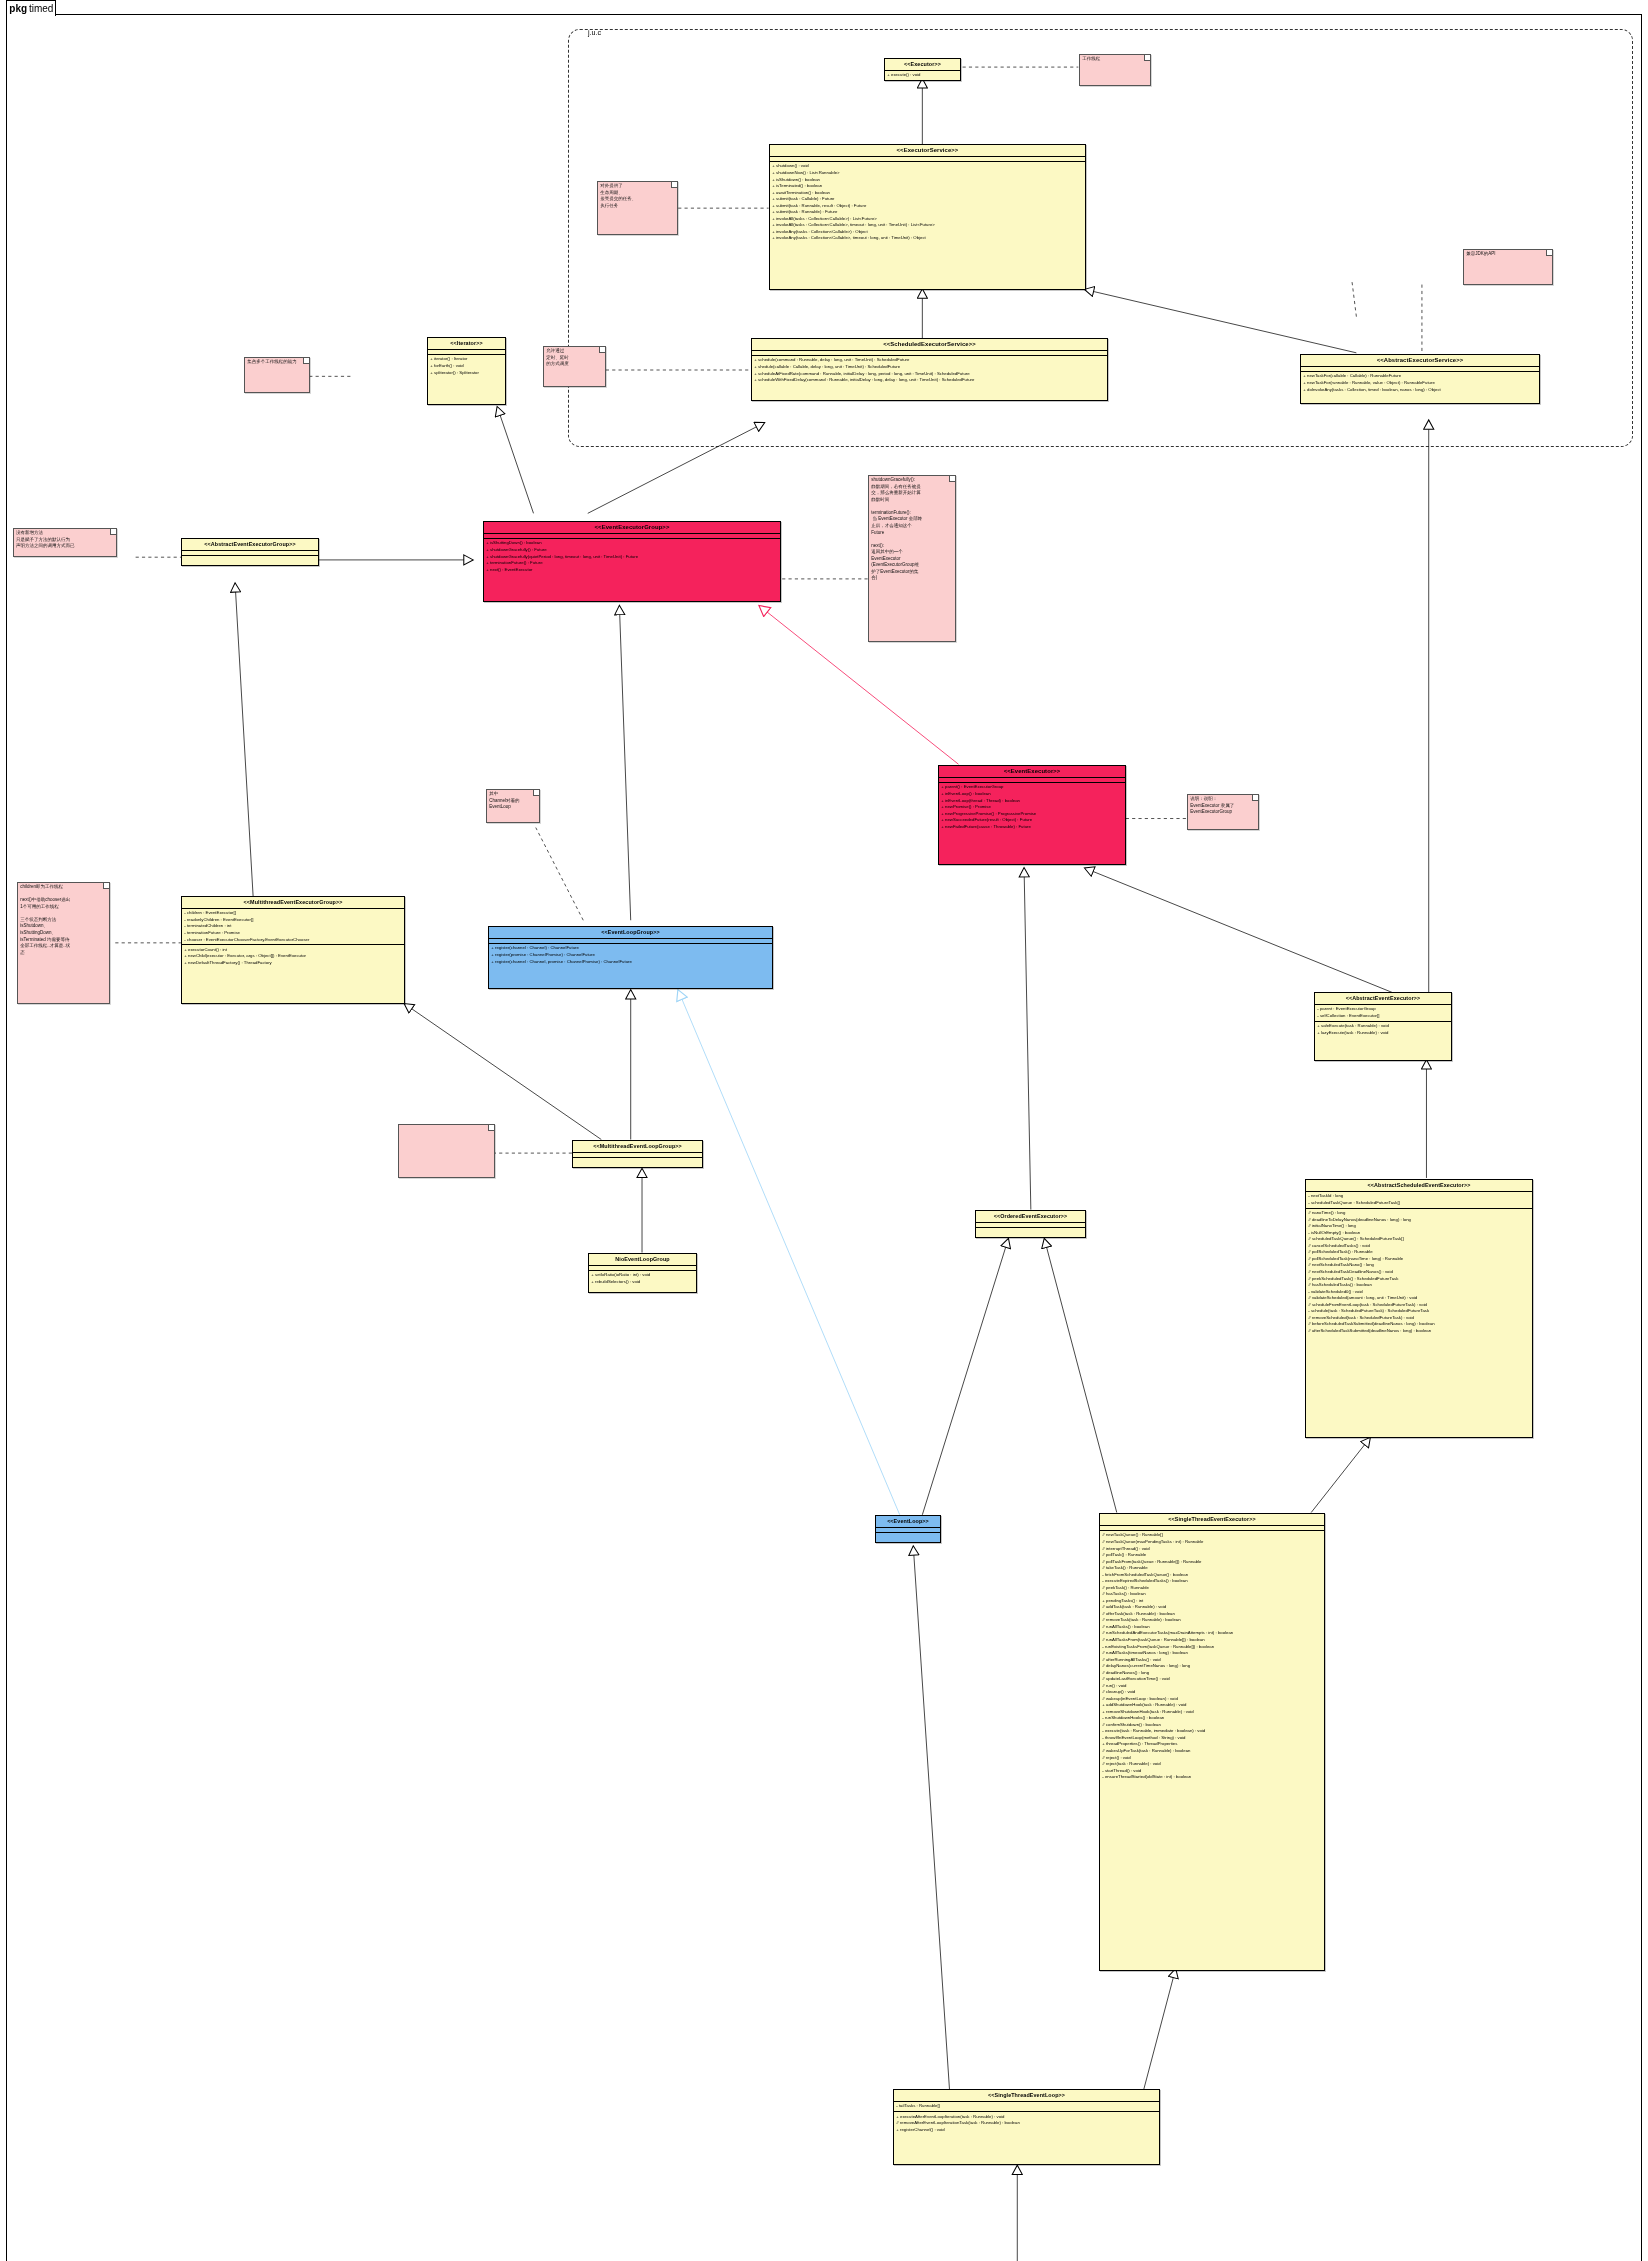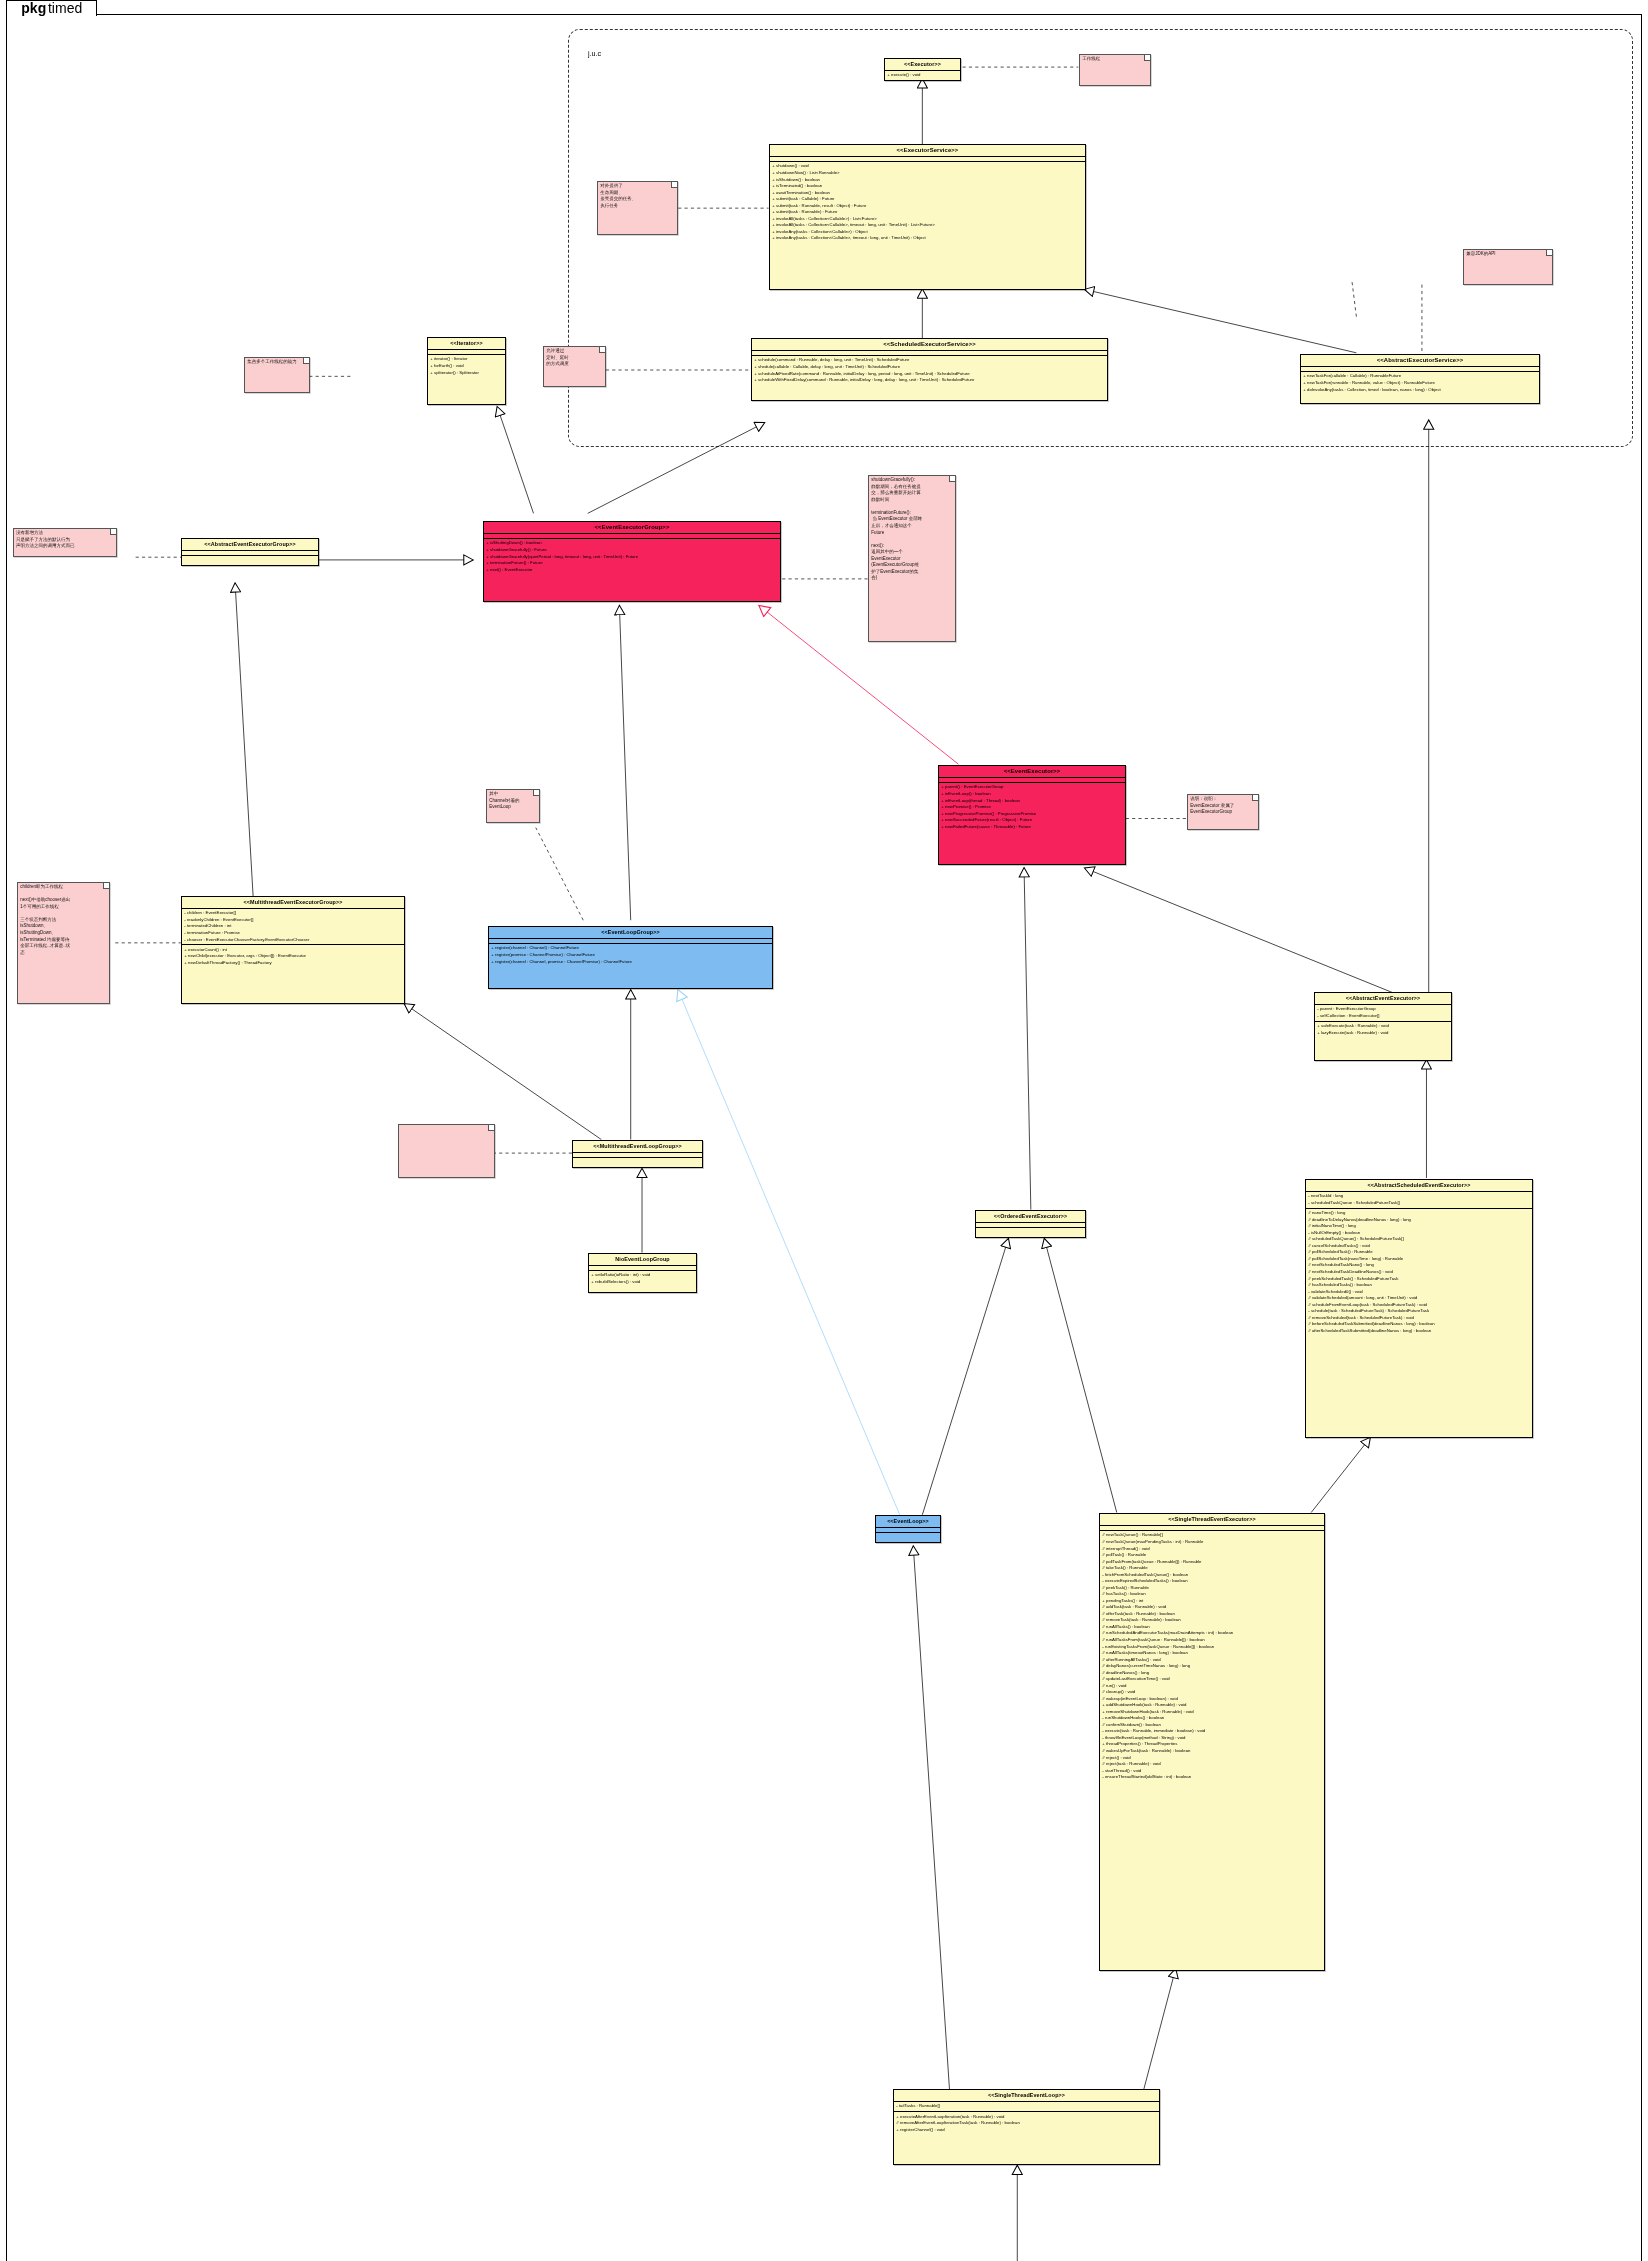--- a/index.html
+++ b/index.html
@@ -2,21 +2,21 @@
 <html style="font-size:7.2px"><head>
 <meta charset="utf-8">
 <style>
   html,body{margin:0;padding:0;background:#ffffff;}
   body{font-family:"Liberation Sans",sans-serif;}
   #canvas{position:relative;width:1648px;height:2733px;background:#fff;overflow:hidden;}
 
   
   .pkg-frame{position:absolute;border:0.9px solid #000;background:transparent;}
   .pkg-tab{position:absolute;border:0.9px solid #000;border-bottom:none;background:#fff;
-    display:flex;align-items:center;padding:0 14px;font-size:14px;white-space:nowrap;}
+    display:flex;align-items:center;padding:0 2px;font-size:10px;white-space:nowrap;}
   .pkg-tab b{font-weight:bold;margin-right:1.8px;}
 
   
   .subpkg{position:absolute;border:0.9px dashed #333;border-radius:11.8px;background:transparent;}
   .subpkg-label{position:absolute;font-size:7.2px;color:#000;}
 
   
   .cls{position:absolute;border:1.4px solid #000;background:#fcf9c4;box-sizing:border-box;
        box-shadow:0.9px 0.9px 0 rgba(0,0,0,.25);}
   .cls.red{background:#f5225c;}
@@ -44,21 +44,21 @@
 
 <div id="canvas">
 
   <div class="pkg-frame" style="left:6.3px;top:13.6px;width:1634px;height:2709px;"></div>
   <div class="pkg-tab" style="left:6.3px;top:0px;height:14.5px;">
     <b>pkg</b>
     <span>timed</span>
   </div>
 
   <div class="subpkg" style="left:568px;top:29px;width:1063px;height:416px;"></div>
-  <div class="subpkg-label" style="left:588px;top:49px;">j.u.c</div>
+  <div class="subpkg-label" style="left:588px;top:28px;">j.u.c</div>
 
   <svg class="edges" viewBox="0 0 3645 6044">
     <defs>
       <marker id="hollowTri" markerWidth="16" markerHeight="16" refX="13" refY="8" orient="auto">
         <path d="M1,1 L14,8 L1,15 z" fill="#fff" stroke="#000" stroke-width="1.4"></path>
       </marker>
       <marker id="hollowTriRed" markerWidth="16" markerHeight="16" refX="13" refY="8" orient="auto">
         <path d="M1,1 L14,8 L1,15 z" fill="#fff" stroke="#f5225c" stroke-width="1.4"></path>
       </marker>
       <marker id="hollowTriBlue" markerWidth="16" markerHeight="16" refX="13" refY="8" orient="auto">

